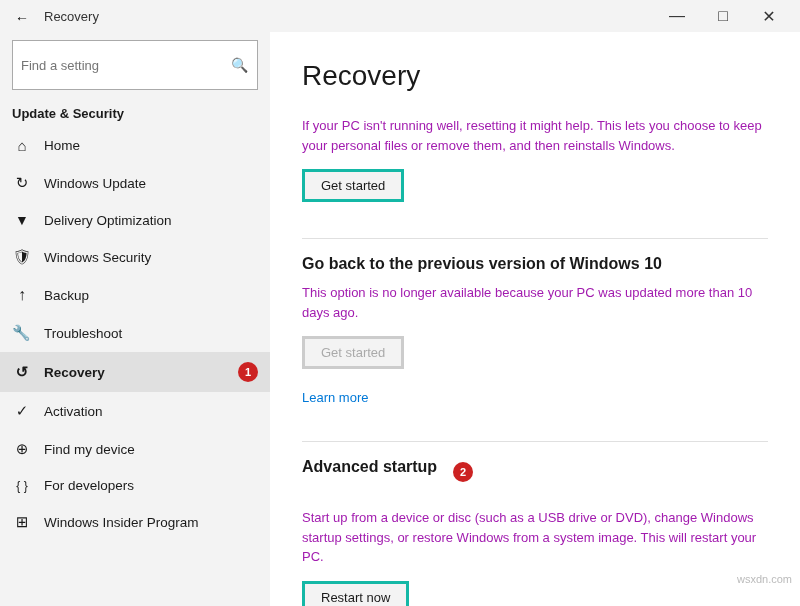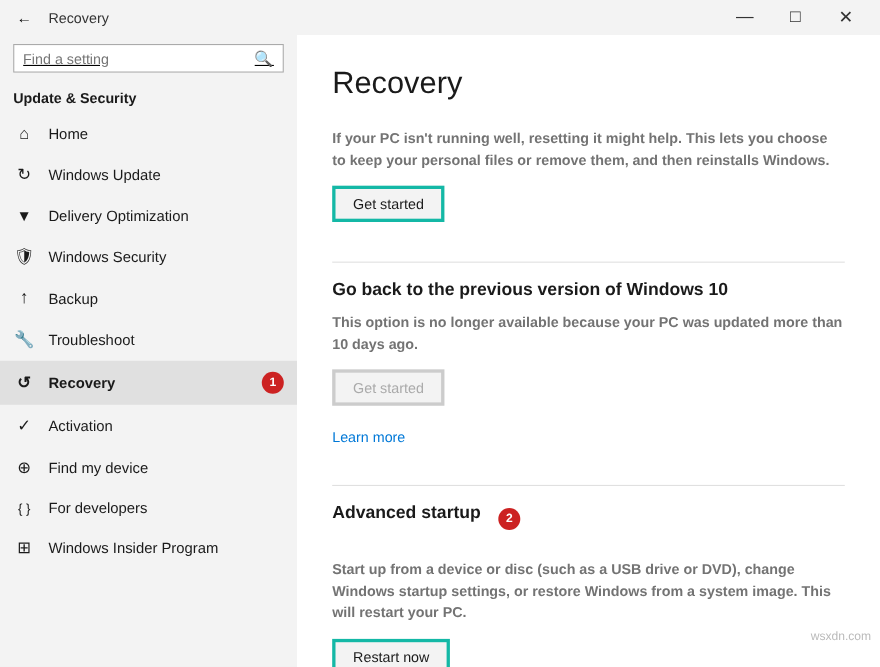--- a/index.html
+++ b/index.html
@@ -73,23 +73,22 @@
       flex-direction: column;
       overflow-y: auto;
     }
     .search-box-wrap {
       padding: 8px 12px 8px 12px;
     }
     .search-box {
       display: flex;
       border: 1px solid #aaa;
       background: white;
-      padding: 4px 8px;
+      padding: 16px 8px;
       width: 100%;
-      text-decoration: underline;
     }
     .search-box input {
       border: none;
       outline: none;
       font-size: 13px;
       flex: 1;
       background: transparent;
       color: #333;
     }
     .search-icon-svg {
@@ -147,25 +146,24 @@
       margin-bottom: 24px;
     }
     .section-title {
       font-size: 16px;
       font-weight: 600;
       color: #1a1a1a;
       margin-bottom: 10px;
     }
     .section-desc {
       font-size: 13px;
-      color: #737373;
+      color: #a21caf;
       line-height: 1.5;
       margin-bottom: 14px;
       max-width: 480px;
-      font-weight: bold;
     }
     .action-btn {
       background: #f3f3f3;
       border: 3px solid #14b8a6;
       padding: 6px 16px;
       font-size: 13px;
       cursor: pointer;
       color: #1a1a1a;
       margin-bottom: 20px;
       display: inline-block;

